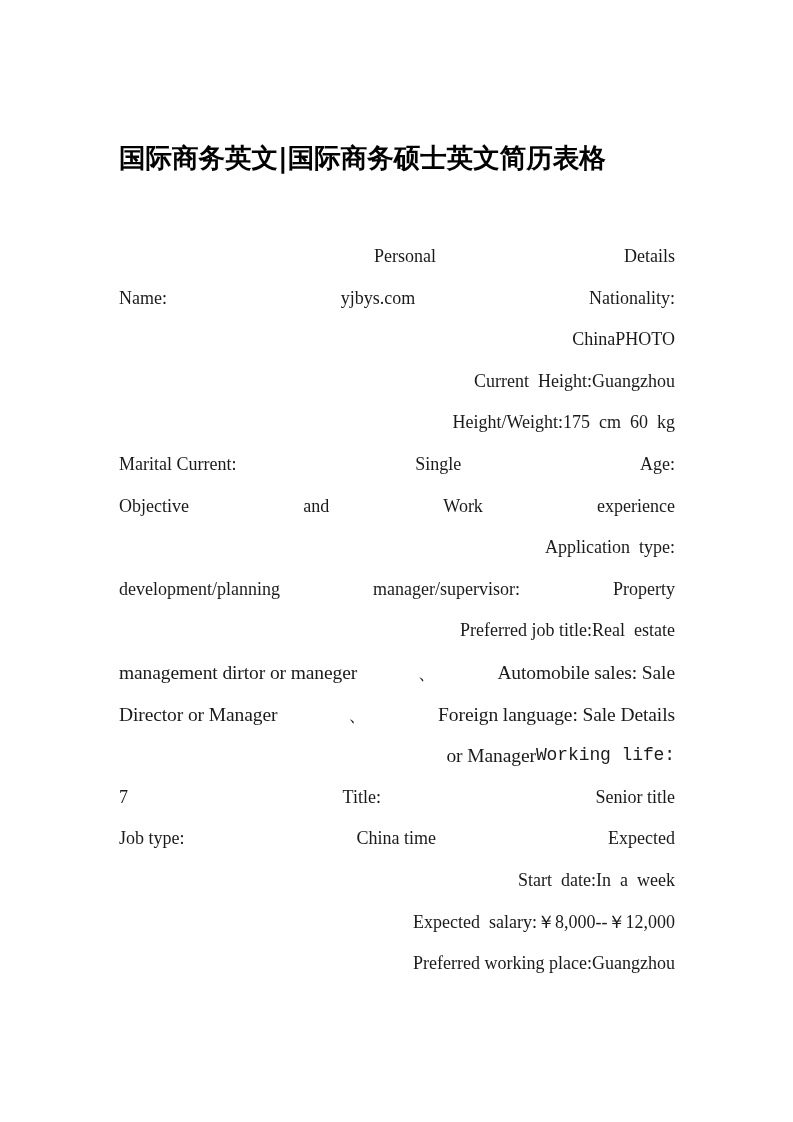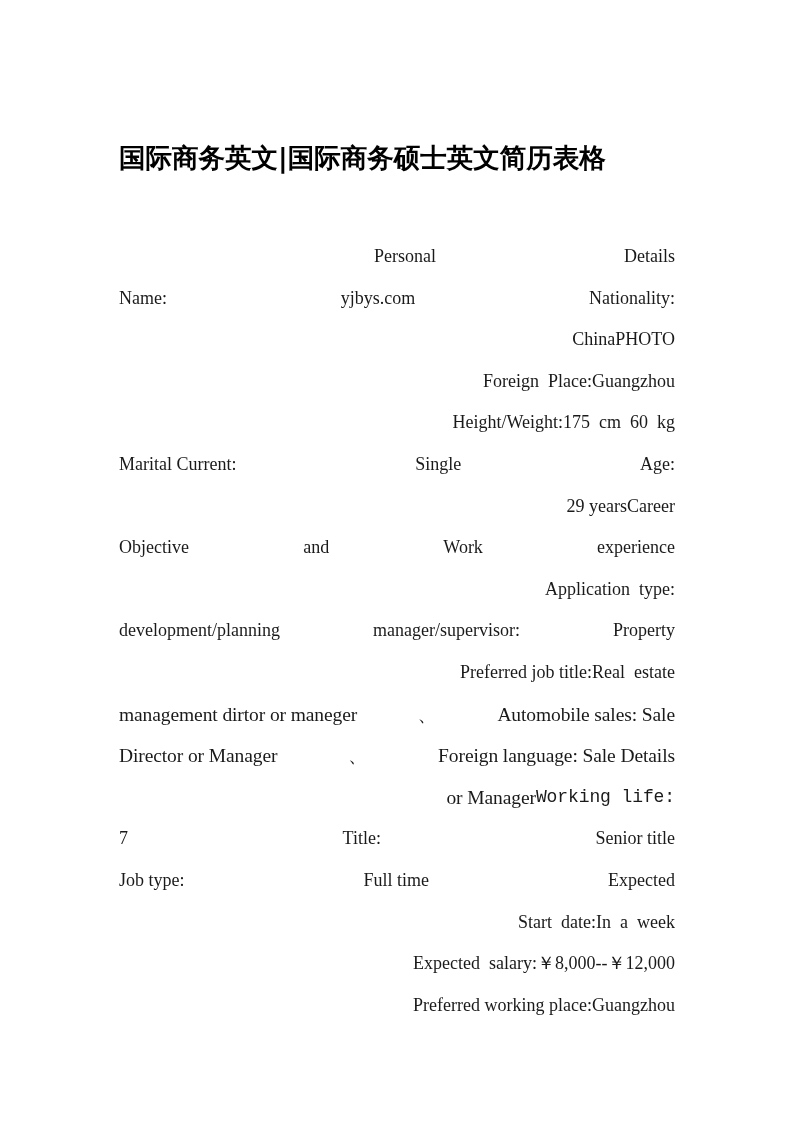--- a/index.html
+++ b/index.html
@@ -108,41 +108,37 @@
       <span class="gap"></span>
       <span class="seg">Nationality:</span>
     </div>
 
     <div class="line just">
       <span class="seg">China</span>
       <span class="seg">PHOTO</span>
     </div>
 
     <div class="line just">
-      <span class="seg">Foreign  Place:</span>
+      <span class="seg">Current  Height:</span>
       <span class="seg">Guangzhou</span>
     </div>
 
     <div class="line just">
       <span class="seg">Height/Weight:</span>
       <span class="seg">175  cm  60  kg</span>
     </div>
 
     <div class="line just">
       <span class="seg">Marital Current:</span>
       <span class="gap"></span>
       <span class="seg">Single</span>
       <span class="gap"></span>
       <span class="seg">Age:</span>
     </div>
 
-    <div class="line just">
-      <span class="seg">29 years</span>
-      <span class="seg">Career</span>
-    </div>
 
     <div class="line just">
       <span class="seg">Objective</span>
       <span class="gap"></span>
       <span class="seg">and</span>
       <span class="gap"></span>
       <span class="seg">Work</span>
       <span class="gap"></span>
       <span class="seg">experience</span>
     </div>
@@ -189,21 +185,21 @@
       <span class="seg">7</span>
       <span class="gap"></span>
       <span class="seg">Title:</span>
       <span class="gap"></span>
       <span class="seg">Senior title</span>
     </div>
 
     <div class="line just">
       <span class="seg">Job type:</span>
       <span class="gap"></span>
-      <span class="seg">Full time</span>
+      <span class="seg">China time</span>
       <span class="gap"></span>
       <span class="seg">Expected</span>
     </div>
 
     <div class="line just">
       <span class="seg">Start  date:</span>
       <span class="seg">In  a  week</span>
     </div>
 
     <div class="line just">

